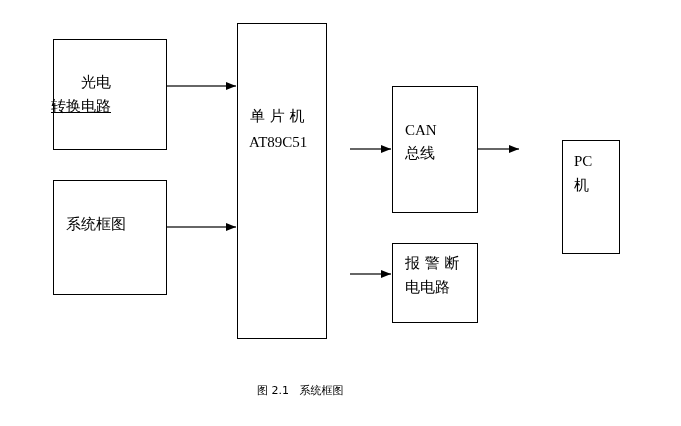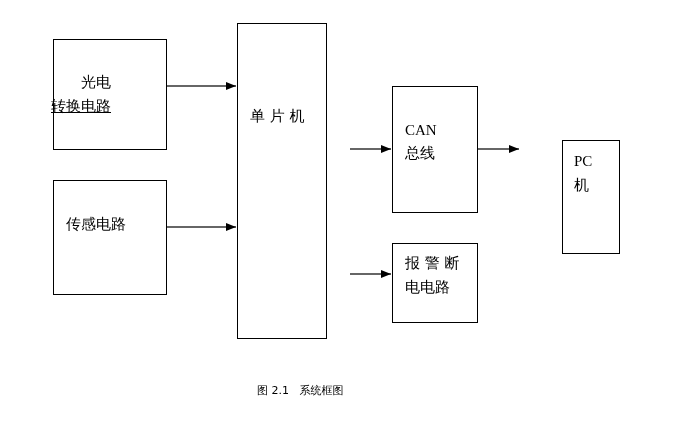--- a/index.html
+++ b/index.html
@@ -26,25 +26,26 @@
   <line x1="477" y1="149" x2="519" y2="149" stroke="#333" stroke-width="1.5" marker-end="url(#ah)"></line>
   <line x1="350" y1="274" x2="391" y2="274" stroke="#333" stroke-width="1.5" marker-end="url(#ah)"></line>
 </svg>
 
 <div class="box" style="left:53px;top:39px;width:114px;height:111px;">
   <span class="txt" style="left:27px;top:32px;">光电</span>
   <span class="txt" style="left:-3px;top:56px;text-decoration:underline;">转换电路</span>
 </div>
 
 <div class="box" style="left:53px;top:180px;width:114px;height:115px;">
-  <span class="txt" style="left:12px;top:33px;">传感电路</span>
+  <span class="txt" style="left:12px;top:33px;">系统框图</span>
 </div>
 
 <div class="box" style="left:237px;top:23px;width:90px;height:316px;">
   <span class="txt" style="left:12px;top:82px;">单 片 机</span>
+  <span class="txt latin" style="left:11px;top:108px;">AT89C51</span>
 </div>
 
 <div class="box" style="left:392px;top:86px;width:86px;height:127px;">
   <span class="txt latin" style="left:12px;top:33px;">CAN</span>
   <span class="txt" style="left:12px;top:56px;">总线</span>
 </div>
 
 <div class="box" style="left:392px;top:243px;width:86px;height:80px;">
   <span class="txt" style="left:12px;top:9px;">报 警 断</span>
   <span class="txt" style="left:12px;top:33px;">电电路</span>

